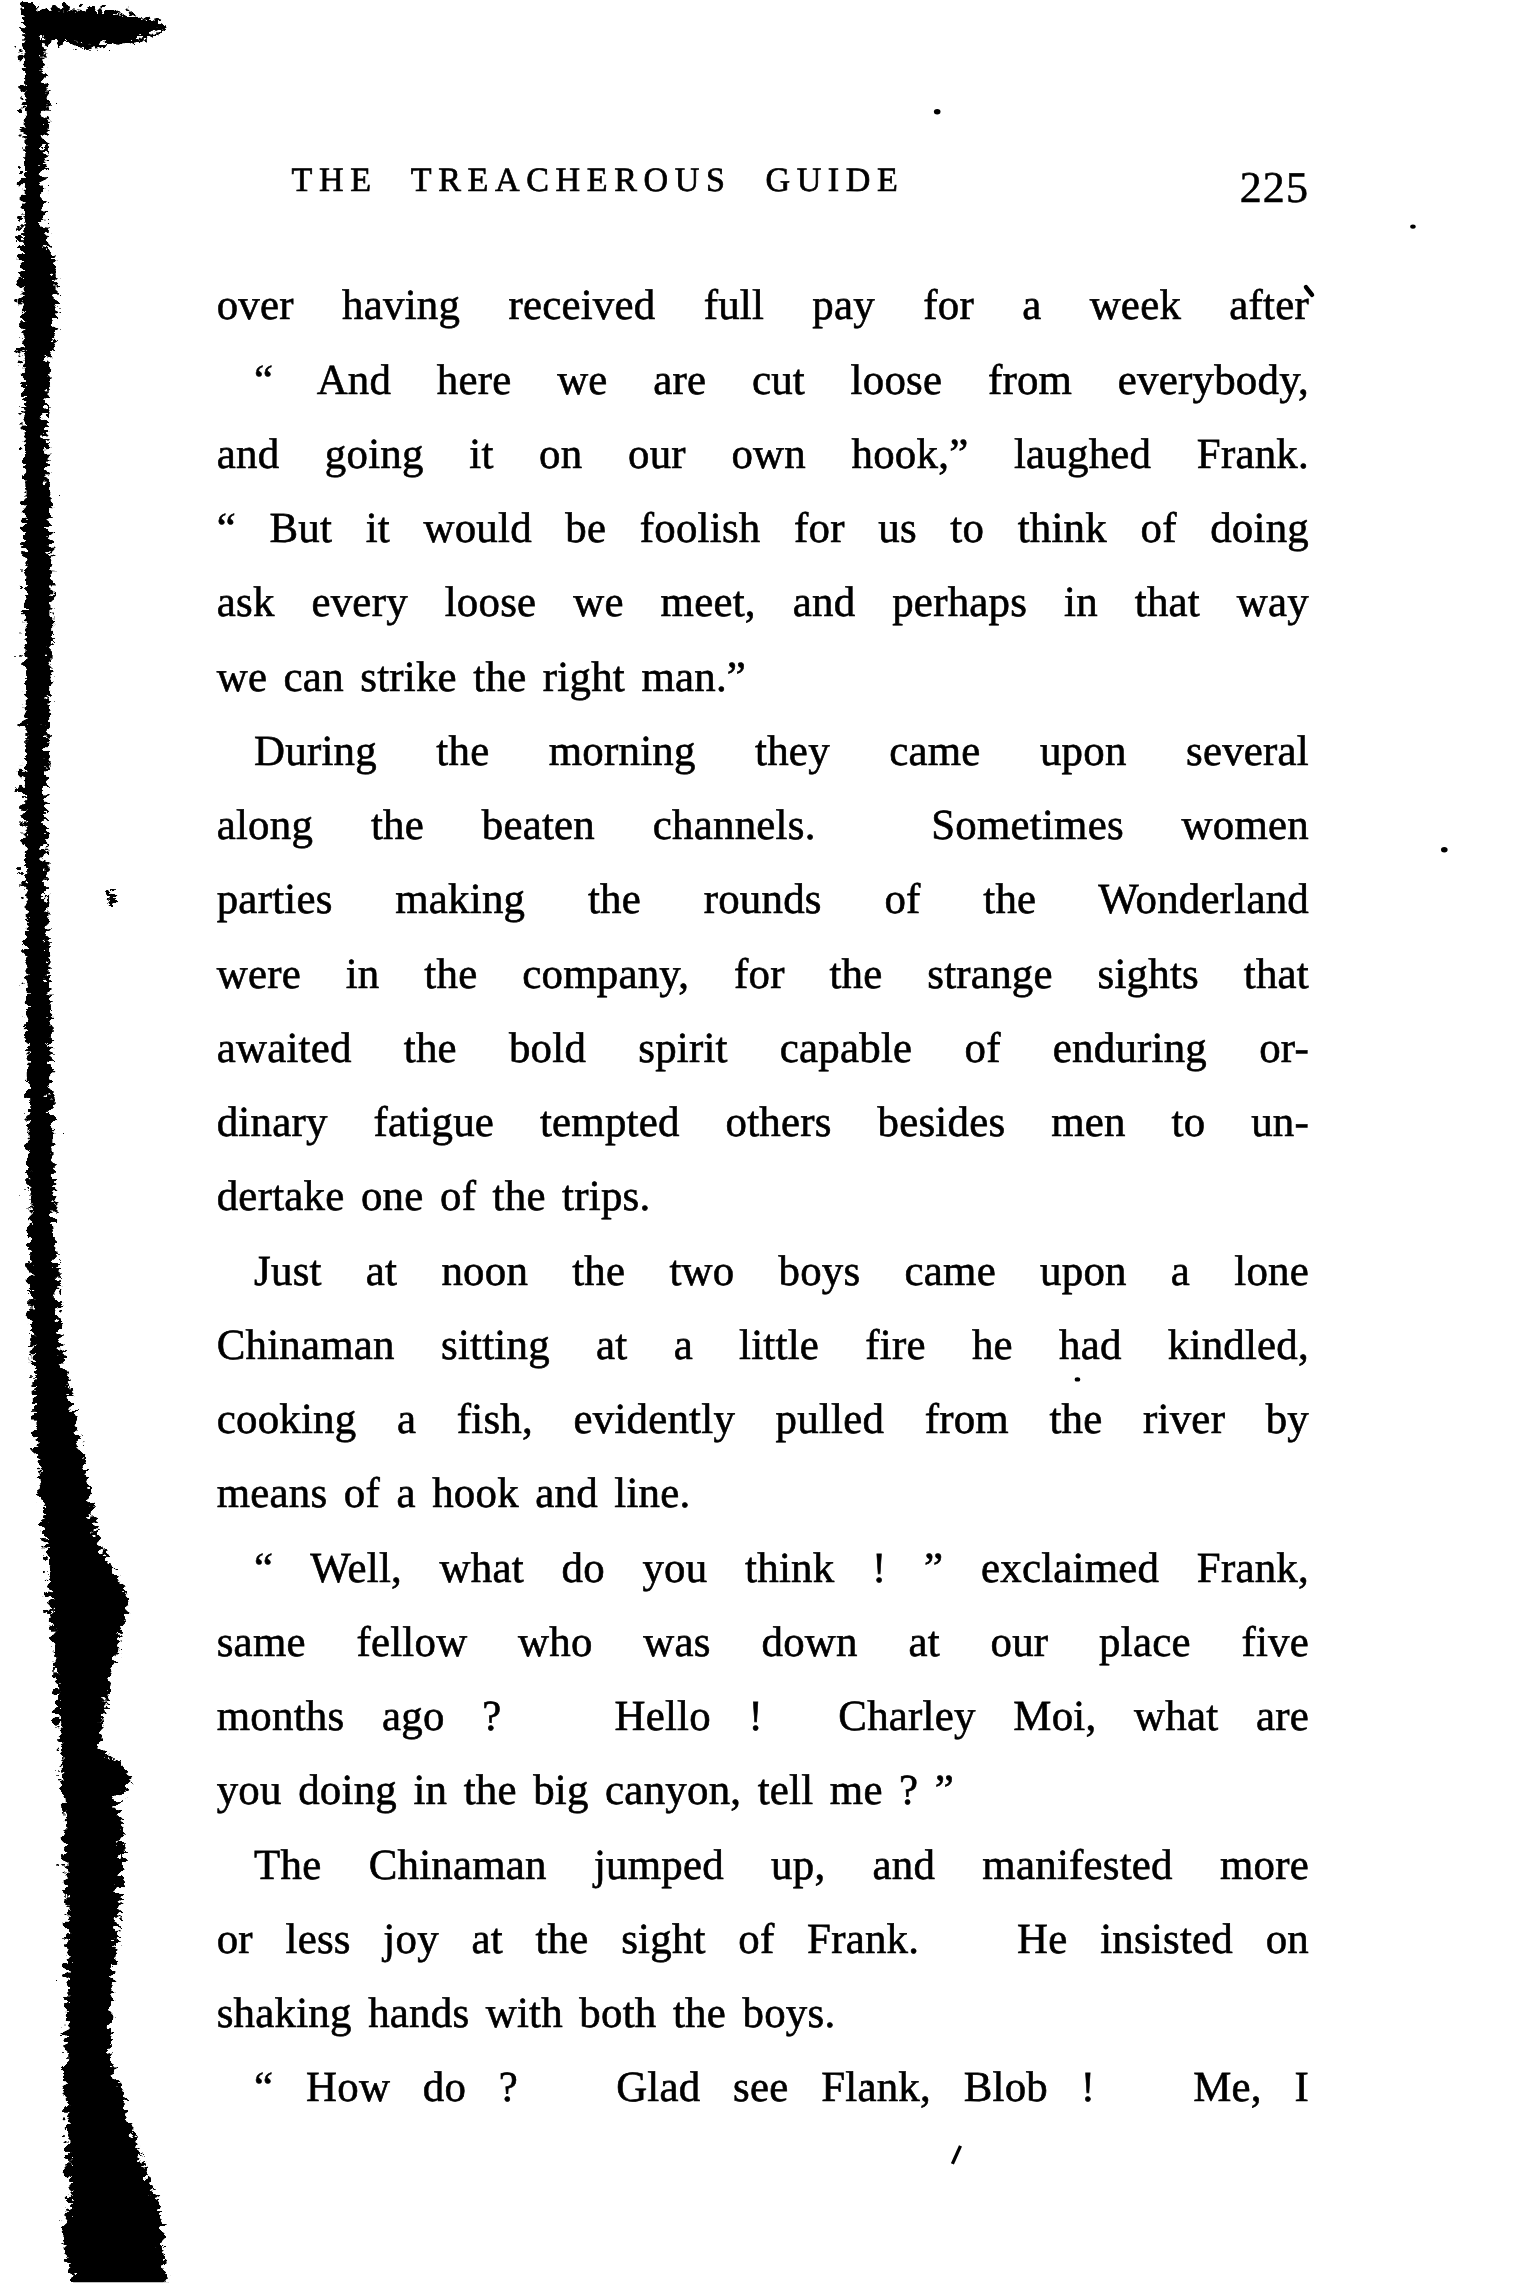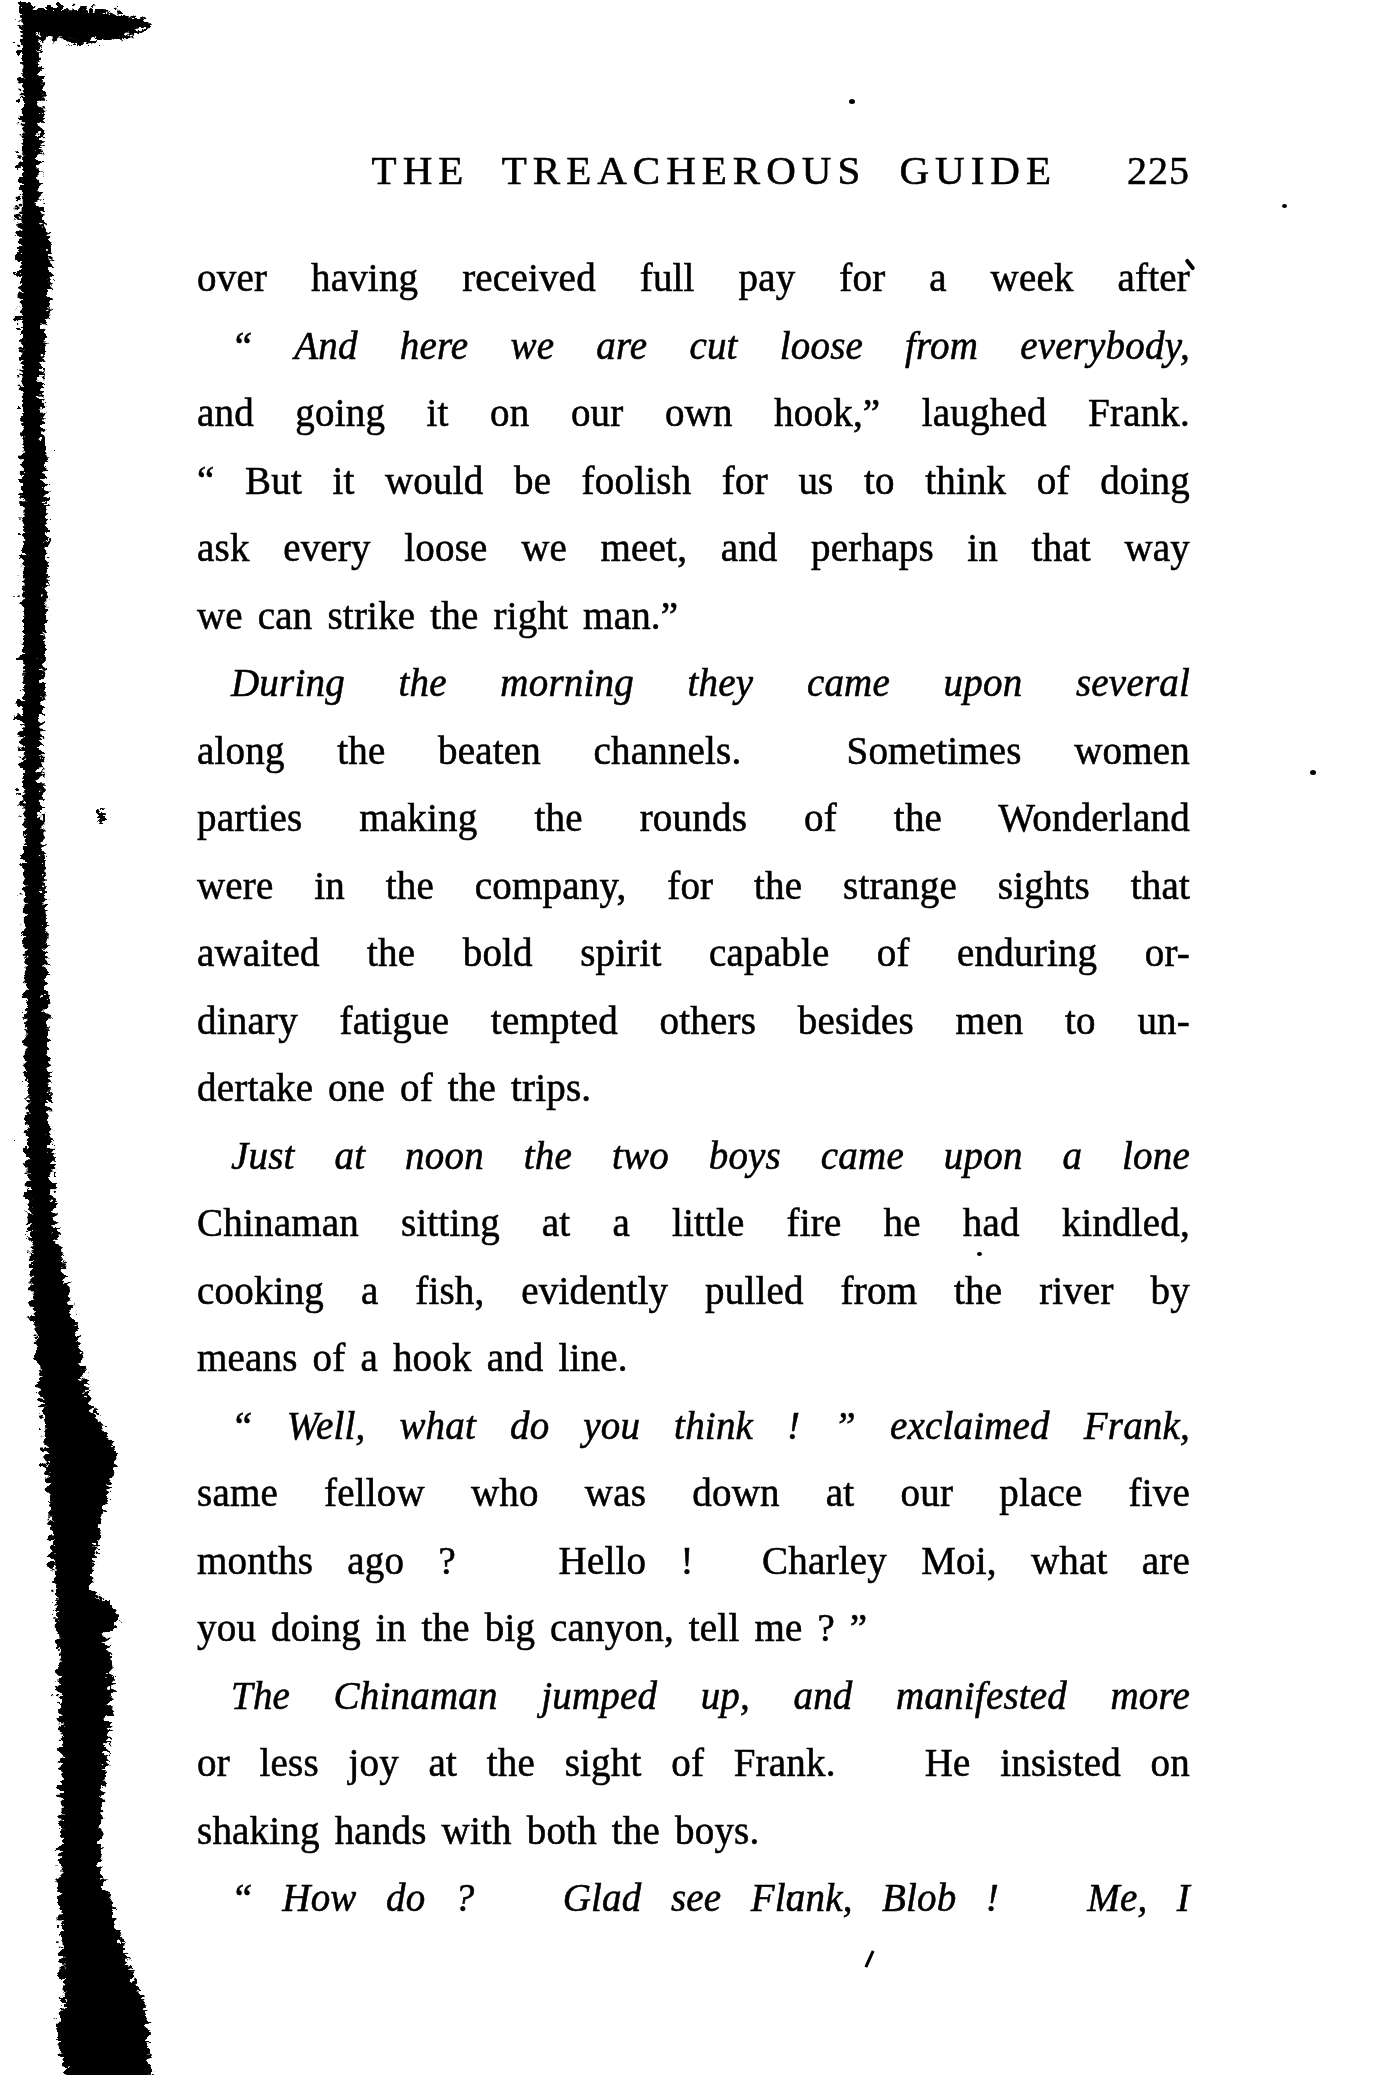--- a/index.html
+++ b/index.html
@@ -4,37 +4,37 @@
 <style>
   html,body{margin:0;padding:0;}
   body{
     width:1387px;height:2075px;background:#ffffff;position:relative;
     font-family:"Liberation Serif", serif;color:#000;
   }
   .page{position:absolute;inset:0;overflow:hidden;background:#fff;}
   
   .header{position:absolute;left:195px;top:146px;width:995px;height:48px;}
   .header-title{
-    position:absolute;left:70px;right:133px;top:0;text-align:right;
-    font-size:41px;letter-spacing:6px;word-spacing:17px;white-space:pre;
+    position:absolute;left:70px;right:112px;top:0;text-align:left;
+    font-size:31px;letter-spacing:6px;word-spacing:17px;white-space:pre;
     -webkit-text-stroke:0.6px #000;
   }
   .page-number{
     position:absolute;right:0;top:1px;font-size:40px;letter-spacing:1px;
     -webkit-text-stroke:0.5px #000;
   }
   
   .body-text{
     position:absolute;left:197px;top:238px;width:993px;
     font-size:39px;line-height:55.5px;letter-spacing:0.2px;word-spacing:5px;
     -webkit-text-stroke:0.55px #000;
   }
   .line{white-space:pre;height:55.5px;overflow:visible;margin-top:12px;}
   .line.j{text-align:justify;text-align-last:justify;text-justify:inter-word;}
-  .line.i{padding-left:34px;font-style:italic;}
+  .line.i{padding-left:34px;}
   
   .gutter-svg{position:absolute;left:0;top:0;}
   .speck{position:absolute;background:#000;border-radius:50%;}
   .tickmark{position:absolute;background:#000;}
 </style>
 </head>
 <body>
 
 <div class="page">
 

